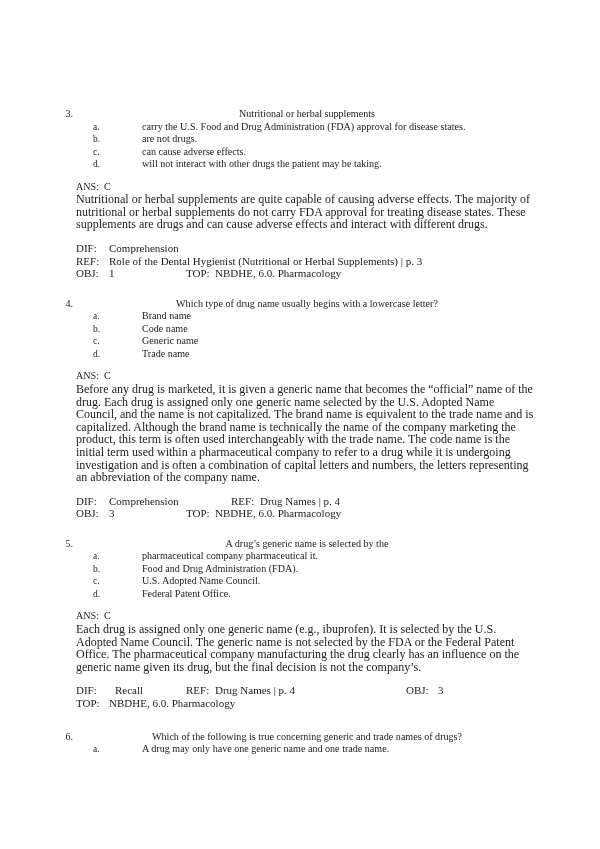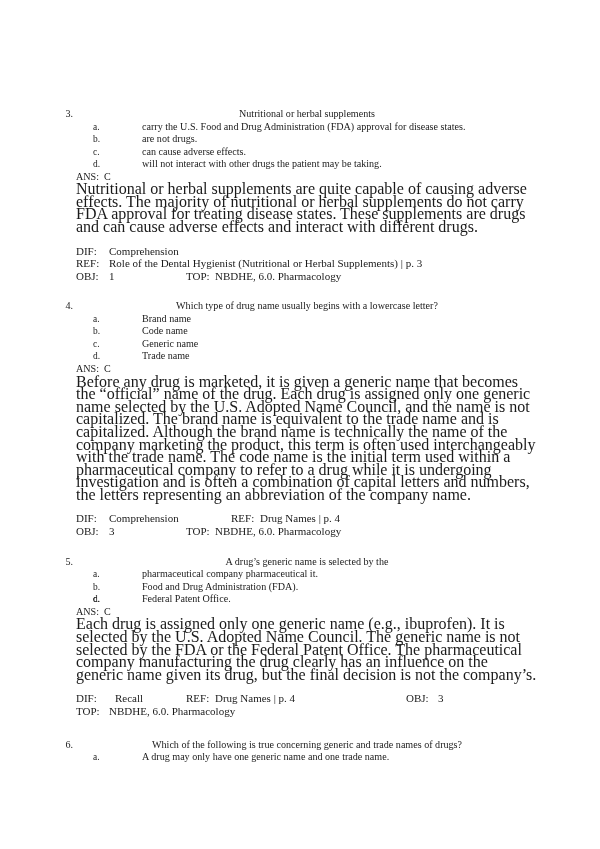--- a/index.html
+++ b/index.html
@@ -77,29 +77,30 @@
     top: 0;
     font-size: 9.4px;
   }
   .option-text {
     display: block;
     margin-left: 32px;
   }
 
   
   .answer-area {
+    margin-top: 10px;
     padding-left: 16px;
   }
   .ans-line {
     font-size: 10.1px;
     line-height: 12.6px;
     white-space: pre;
   }
   .rationale {
-    font-size: 16px;
+    font-size: 12px;
     line-height: 12.6px;
     text-align: left;
     margin: 0;
   }
 
   
   .meta {
     margin-top: 11px;
     padding-left: 16px;
     font-size: 11px;
@@ -232,20 +233,21 @@
         <li class="option">
           <span class="option-letter">a.</span>
           <span class="option-text">pharmaceutical company pharmaceutical it.</span>
         </li>
         <li class="option">
           <span class="option-letter">b.</span>
           <span class="option-text">Food and Drug Administration (FDA).</span>
         </li>
         <li class="option">
           <span class="option-letter">c.</span>
+          <span class="option-text">U.S. Adopted Name Council.</span>
         </li>
         <li class="option">
           <span class="option-letter">d.</span>
           <span class="option-text">Federal Patent Office.</span>
         </li>
       </ul>
       <div class="answer-area">
         <div class="ans-line">ANS:  C</div>
         <p class="rationale">Each drug is assigned only one generic name (e.g., ibuprofen). It is selected by the U.S. Adopted Name Council. The generic name is not selected by the FDA or the Federal Patent Office. The pharmaceutical company manufacturing the drug clearly has an influence on the generic name given its drug, but the final decision is not the company’s.</p>
       </div>

